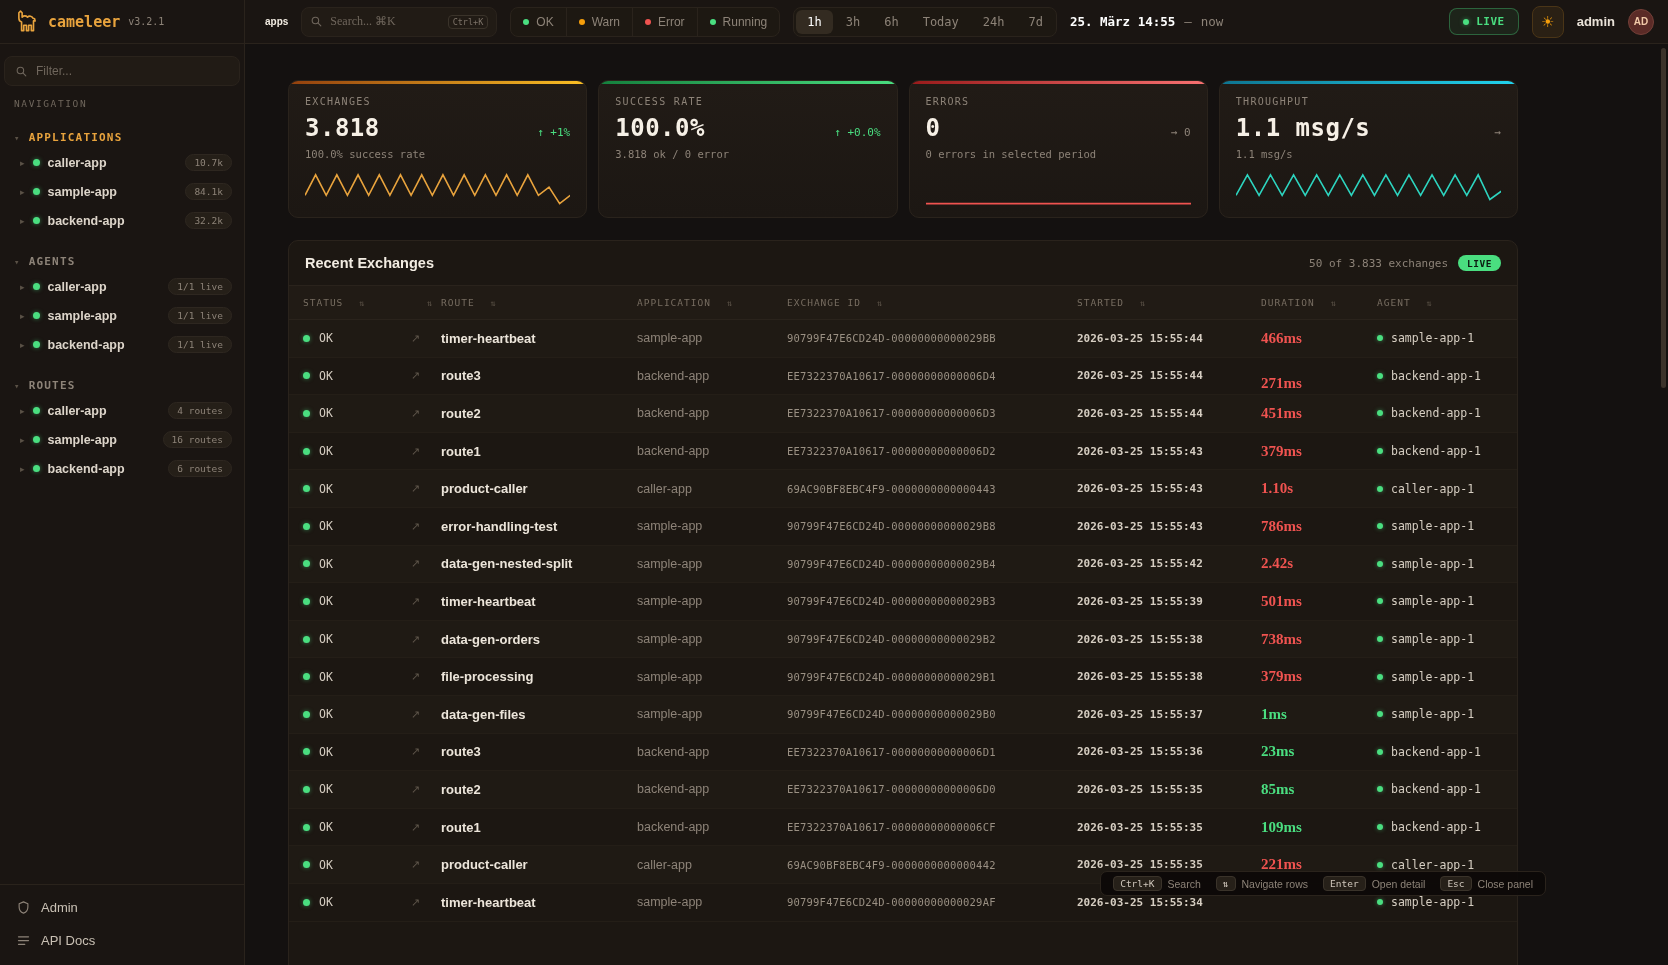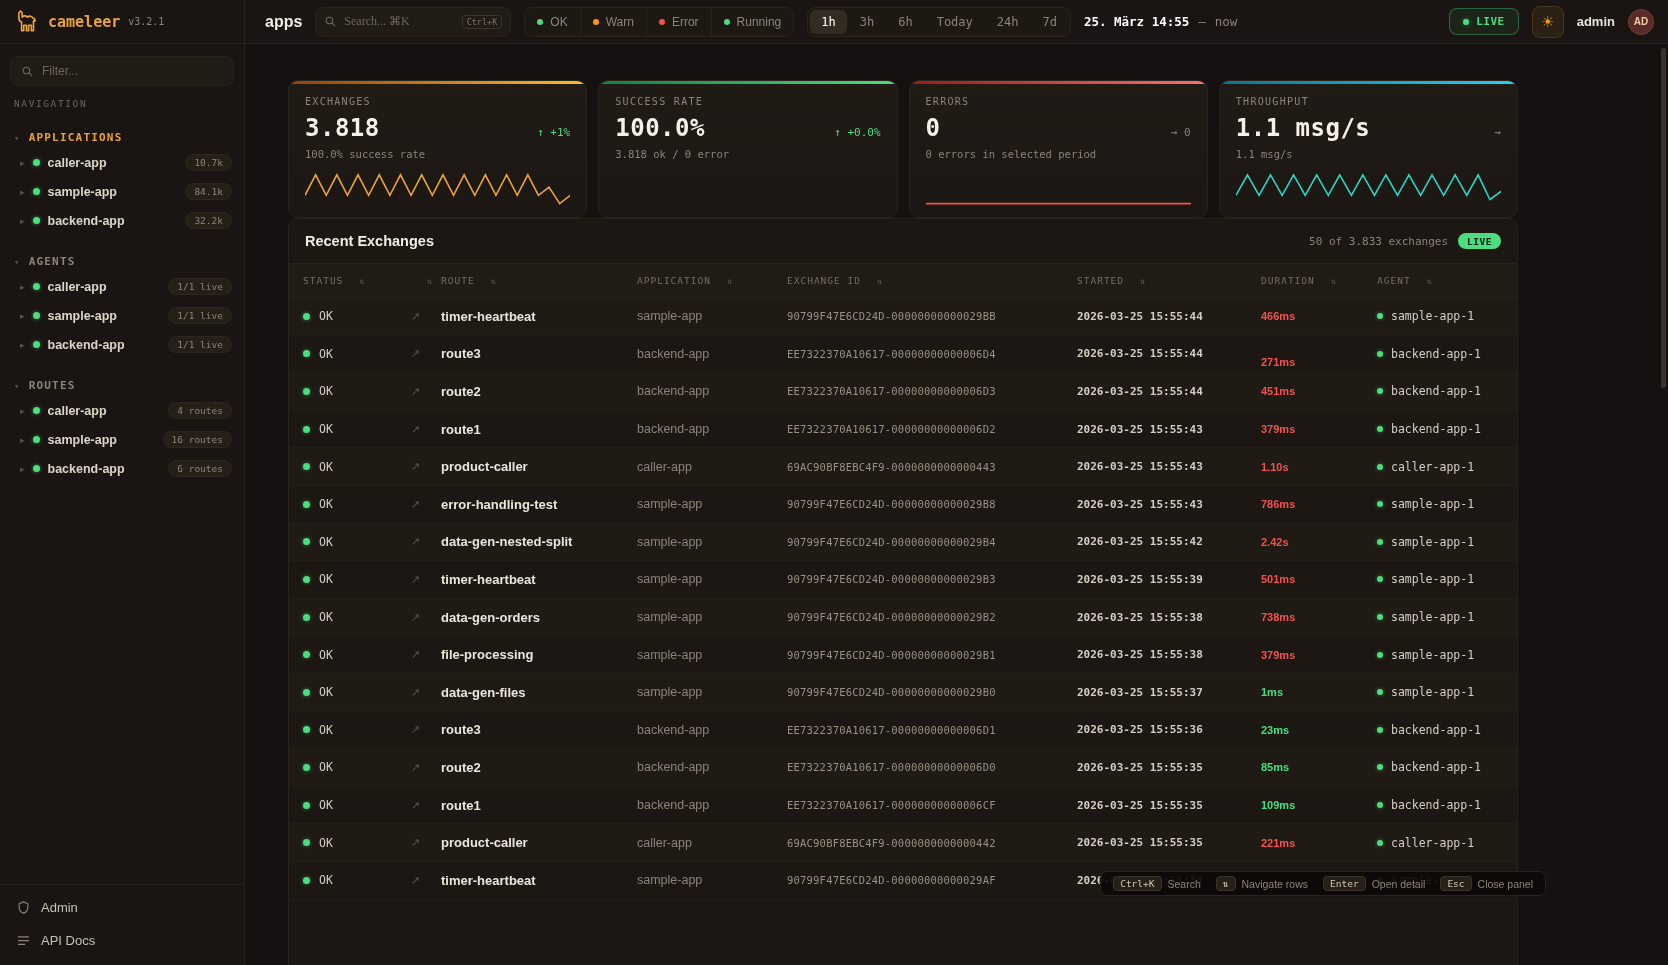--- a/index.html
+++ b/index.html
@@ -11,41 +11,41 @@
   }
   *{box-sizing:border-box;margin:0;padding:0}
   html,body{width:1668px;height:965px;overflow:hidden}
   body{background:var(--bg);color:var(--text);font-family:var(--sans);display:flex;position:relative}
 
   
   aside{width:245px;min-width:245px;height:100%;background:var(--panel);border-right:1px solid var(--border);display:flex;flex-direction:column}
   .brand{height:44px;display:flex;align-items:center;gap:8px;padding:0 14px;border-bottom:1px solid var(--border)}
   .brand-name{font-family:var(--mono);font-weight:bold;font-size:15px;color:var(--c-orange)}
   .brand-ver{font-family:var(--mono);font-size:10px;color:var(--muted)}
-  .filter-box{margin:12px 10px 4px;height:30px;display:flex;align-items:center;gap:8px;background:#211b15;border:1px solid var(--border);border-radius:8px;padding:0 10px}
+  .filter-box{margin:12px 4px 4px;height:30px;display:flex;align-items:center;gap:8px;background:#211b15;border:1px solid var(--border);border-radius:8px;padding:0 10px}
   .filter-box input{flex:1;background:transparent;border:none;outline:none;color:var(--text);font-size:12px;font-family:var(--sans)}
   .filter-box input::placeholder{color:var(--muted2)}
   .nav-label{margin:8px 14px 2px;font-family:var(--mono);font-size:9.5px;letter-spacing:1.6px;color:var(--muted2)}
   .side-section{margin-top:16px}
   .side-header{display:flex;align-items:center;gap:8px;padding:4px 14px;font-family:var(--mono);font-size:11px;font-weight:bold;letter-spacing:1.2px;color:var(--muted);cursor:pointer}
   .side-header.accent{color:var(--c-orange)}
   .side-header .caret{font-size:9px;color:var(--faint)}
   .side-item{display:flex;align-items:center;gap:8px;padding:6px 12px 6px 20px;cursor:pointer}
   .side-item .caret{font-size:9px;color:var(--faint)}
   .side-item .name{font-size:12.5px;font-weight:600;color:#ddd5ca}
   .dot{width:7px;height:7px;border-radius:50%;background:var(--c-green);flex:none;box-shadow:0 0 4px rgba(74,222,128,.5)}
   .badge{margin-left:auto;background:#251f18;border:1px solid #2e2720;color:var(--muted);font-family:var(--mono);font-size:9.5px;padding:2px 8px;border-radius:10px;white-space:nowrap}
   .side-footer{margin-top:auto;border-top:1px solid var(--border);padding:6px 0 8px}
   .side-footer .frow{display:flex;align-items:center;gap:10px;padding:9px 16px;color:#c9c0b4;font-size:13px;cursor:pointer}
   .side-footer svg{color:var(--muted)}
 
   
   .rightcol{flex:1;display:flex;flex-direction:column;min-width:0}
   .topbar{height:44px;min-height:44px;display:flex;align-items:center;gap:13px;background:var(--panel);border-bottom:1px solid var(--border);padding:0 14px 0 20px}
-  .apps{font-weight:bold;font-size:16px;color:#f2ece2}
+  .apps{font-weight:bold;font-size:10px;color:#f2ece2}
   .search{width:196px;height:30px;display:flex;align-items:center;gap:7px;background:#211b15;border:1px solid var(--border);border-radius:8px;padding:0 8px}
   .search input{flex:1;min-width:0;background:transparent;border:none;outline:none;color:var(--text);font-size:12px;font-family:Liberation Serif, serif}
   .search input::placeholder{color:var(--muted2)}
   .kbd-badge{border:1px solid #3a332a;border-radius:4px;font-family:var(--mono);font-size:8.5px;color:#7c7268;padding:1px 4px;white-space:nowrap}
   .pills{display:flex;background:#1d1812;border:1px solid var(--border);border-radius:8px;overflow:hidden}
   .pill{display:flex;align-items:center;gap:7px;padding:7px 12px;font-size:12px;color:var(--muted);cursor:pointer;border-left:1px solid var(--border)}
   .pill:first-child{border-left:none}
   .pill .dot{width:6px;height:6px;box-shadow:none}
   .times{display:flex;background:#1d1812;border:1px solid var(--border);border-radius:8px;padding:2px;gap:2px}
   .time{border:none;background:transparent;color:var(--muted);font-family:var(--mono);font-size:12px;padding:5px 11px;border-radius:6px;cursor:pointer}
@@ -54,21 +54,21 @@
   .daterange .start{color:#fff;font-weight:bold}
   .daterange .sep,.daterange .end{color:var(--muted)}
   .live-btn{margin-left:auto;display:flex;align-items:center;gap:7px;background:rgba(74,222,128,.08);border:1px solid rgba(74,222,128,.35);color:var(--c-green);font-family:var(--mono);font-size:11px;font-weight:bold;letter-spacing:.5px;border-radius:8px;padding:6px 13px;cursor:pointer}
   .live-btn .dot{width:6px;height:6px}
   .sun-btn{width:32px;height:32px;border:1px solid #4a3517;background:#2a2014;border-radius:8px;display:grid;place-items:center;color:#f59e0b;cursor:pointer;font-size:15px}
   .admin{font-size:13px;font-weight:600;color:#e9e2d8}
   .avatar{width:26px;height:26px;border-radius:50%;background:#5b2b27;border:1px solid #744038;color:#f2c9a8;font-size:10px;font-weight:bold;display:grid;place-items:center;cursor:pointer}
 
   
   main{flex:1;position:relative;background:var(--bg);padding:36px 150px 0 43px;overflow:hidden}
-  .cards{display:flex;gap:11px;}
+  .cards{display:flex;gap:11px;margin-bottom:22px}
   .card{flex:1;height:138px;background:linear-gradient(#211b16,#1c1713);border:1px solid var(--border);border-radius:10px;position:relative;padding:15px 16px;overflow:hidden}
   .card-top{position:absolute;top:0;left:0;right:0;height:3px}
   .card-label{font-family:var(--mono);font-size:10px;letter-spacing:1.3px;color:var(--muted)}
   .card-line{display:flex;align-items:baseline;justify-content:space-between;margin-top:7px}
   .card-value{font-family:var(--mono);font-weight:bold;font-size:24px;color:#f6f0e6;letter-spacing:.5px}
   .card-trend{font-family:var(--mono);font-size:11px;color:var(--muted)}
   .card-sub{font-family:var(--mono);font-size:10.5px;color:var(--muted);margin-top:6px}
   .card-spark{position:absolute;left:16px;right:16px;bottom:11px;height:36px;width:calc(100% - 32px)}
 
   .tableCard{background:var(--tbl);border:1px solid var(--border);border-radius:10px;overflow:hidden;min-height:760px}
@@ -81,21 +81,21 @@
   .colh{font-family:var(--mono);font-size:9.5px;letter-spacing:1px;color:#776d61;display:flex;align-items:flex-end;gap:16px;cursor:pointer}
   .colh .sort{font-size:8.5px;color:var(--faint)}
   .trow{height:37.6px;border-bottom:1px solid #241e17;cursor:pointer}
   .trow:nth-child(odd){background:#1f1a14}
   .st{display:flex;align-items:center;gap:9px;font-family:var(--mono);font-size:11.5px;color:#d6cec2}
   .lnk{color:#5f564b;font-size:11px}
   .route{font-size:13px;font-weight:600;color:#ece5da}
   .app{font-size:12.5px;color:var(--muted)}
   .xid{font-family:var(--mono);font-size:10.5px;color:#9a9083;letter-spacing:.2px}
   .started{font-family:var(--mono);font-size:11px;color:#d6cec2;font-weight:bold}
-  .dur{font-family:Liberation Sans, sans-serif;font-size:11px;font-weight:bold}
+  .dur{font-family:Liberation Serif, serif;font-size:15px;font-weight:bold}
   .agent{display:flex;align-items:center;gap:8px;font-family:var(--mono);font-size:11.5px;color:#d6cec2}
   .agent .dot{width:6px;height:6px}
 
   .hints{position:absolute;right:122px;bottom:69px;display:flex;align-items:center;gap:15px;background:rgba(12,9,7,.93);border:1px solid var(--border);border-radius:7px;padding:4px 12px;height:25px}
   .hint{display:flex;align-items:center;gap:6px}
   .kbd{background:#262019;border:1px solid #3a332a;border-radius:4px;color:#cfc6bb;font-family:var(--mono);font-size:9.5px;padding:1px 6px;white-space:nowrap}
   .hl{color:var(--muted);font-size:10.5px;white-space:nowrap}
 
   .scrollbar{position:absolute;right:2px;top:48px;width:5px;height:340px;background:#3b332b;border-radius:3px}
   svg.icon{display:block}

